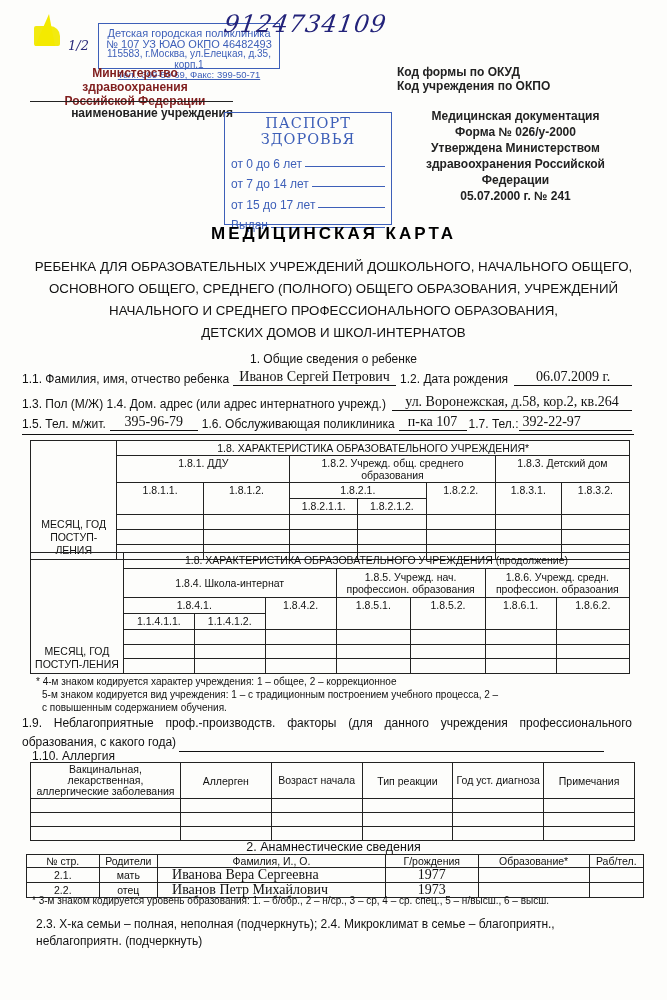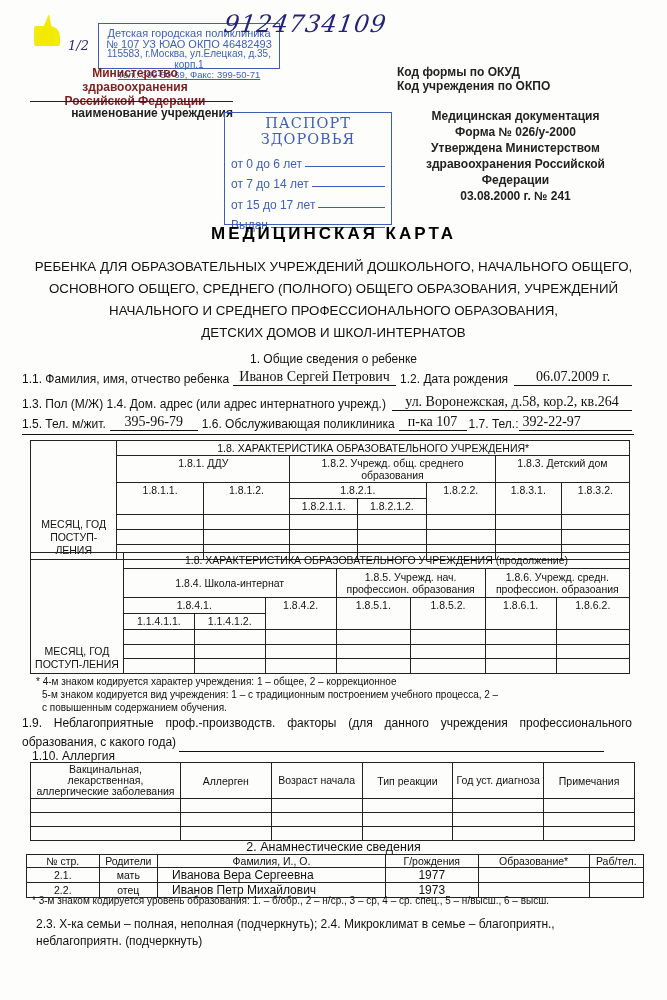--- a/index.html
+++ b/index.html
@@ -51,21 +51,21 @@
   .line-row .val { font-family:"Liberation Serif", serif; font-size:14px; border-bottom:1px solid #111; padding:0 4px; text-align:center; }
   .rule { border-top:1px solid #111; }
   
   table.grid { position:absolute; border-collapse:collapse; font-size:10.5px; color:#111; }
   table.grid td { border:1px solid #222; text-align:center; vertical-align:top; padding:1px 2px; }
   table.grid td.mid { vertical-align:middle; }
   .footnote { font-size:10px; line-height:13px; color:#111; }
   .t19 { left:22px; top:714px; width:610px; font-size:12px; line-height:19px; text-align:justify; text-align-last:auto; }
   .t19 .blank { display:inline-block; border-bottom:1px solid #111; width:425px; height:12px; vertical-align:bottom; }
   table.anam td { padding:0 2px; font-size:10.5px; vertical-align:middle; }
-  table.anam td.hand { font-family:Liberation Sans, sans-serif; font-size:12px; line-height:14px; }
+  table.anam td.hand { font-family:Liberation Serif, serif; font-size:14px; line-height:14px; }
 </style>
 </head>
 <body>
 
 <div class="abs yellow-body"></div>
 <div class="abs yellow-mark"></div>
 <div class="abs fraction">1/2</div>
 
 <div class="abs stamp-clinic">
   <div class="l1">Детская городская поликлиника</div>
@@ -84,21 +84,21 @@
 
 <div class="abs codes">
   <div>Код формы по ОКУД</div>
   <div>Код учреждения по ОКПО</div>
 </div>
 <div class="abs docinfo">
   <div>Медицинская документация</div>
   <div>Форма № 026/у-2000</div>
   <div>Утверждена Министерством</div>
   <div>здравоохранения Российской Федерации</div>
-  <div>03.08.2000 г. № 241</div>
+  <div>05.07.2000 г. № 241</div>
 </div>
 
 <div class="abs passport">
   <div class="ptitle">ПАСПОРТ ЗДОРОВЬЯ</div>
   <div class="prow">
       <span>от 0 до 6 лет</span>
       <span class="fill"></span>
     </div>
   <div class="prow">
       <span>от 7 до 14 лет</span>

